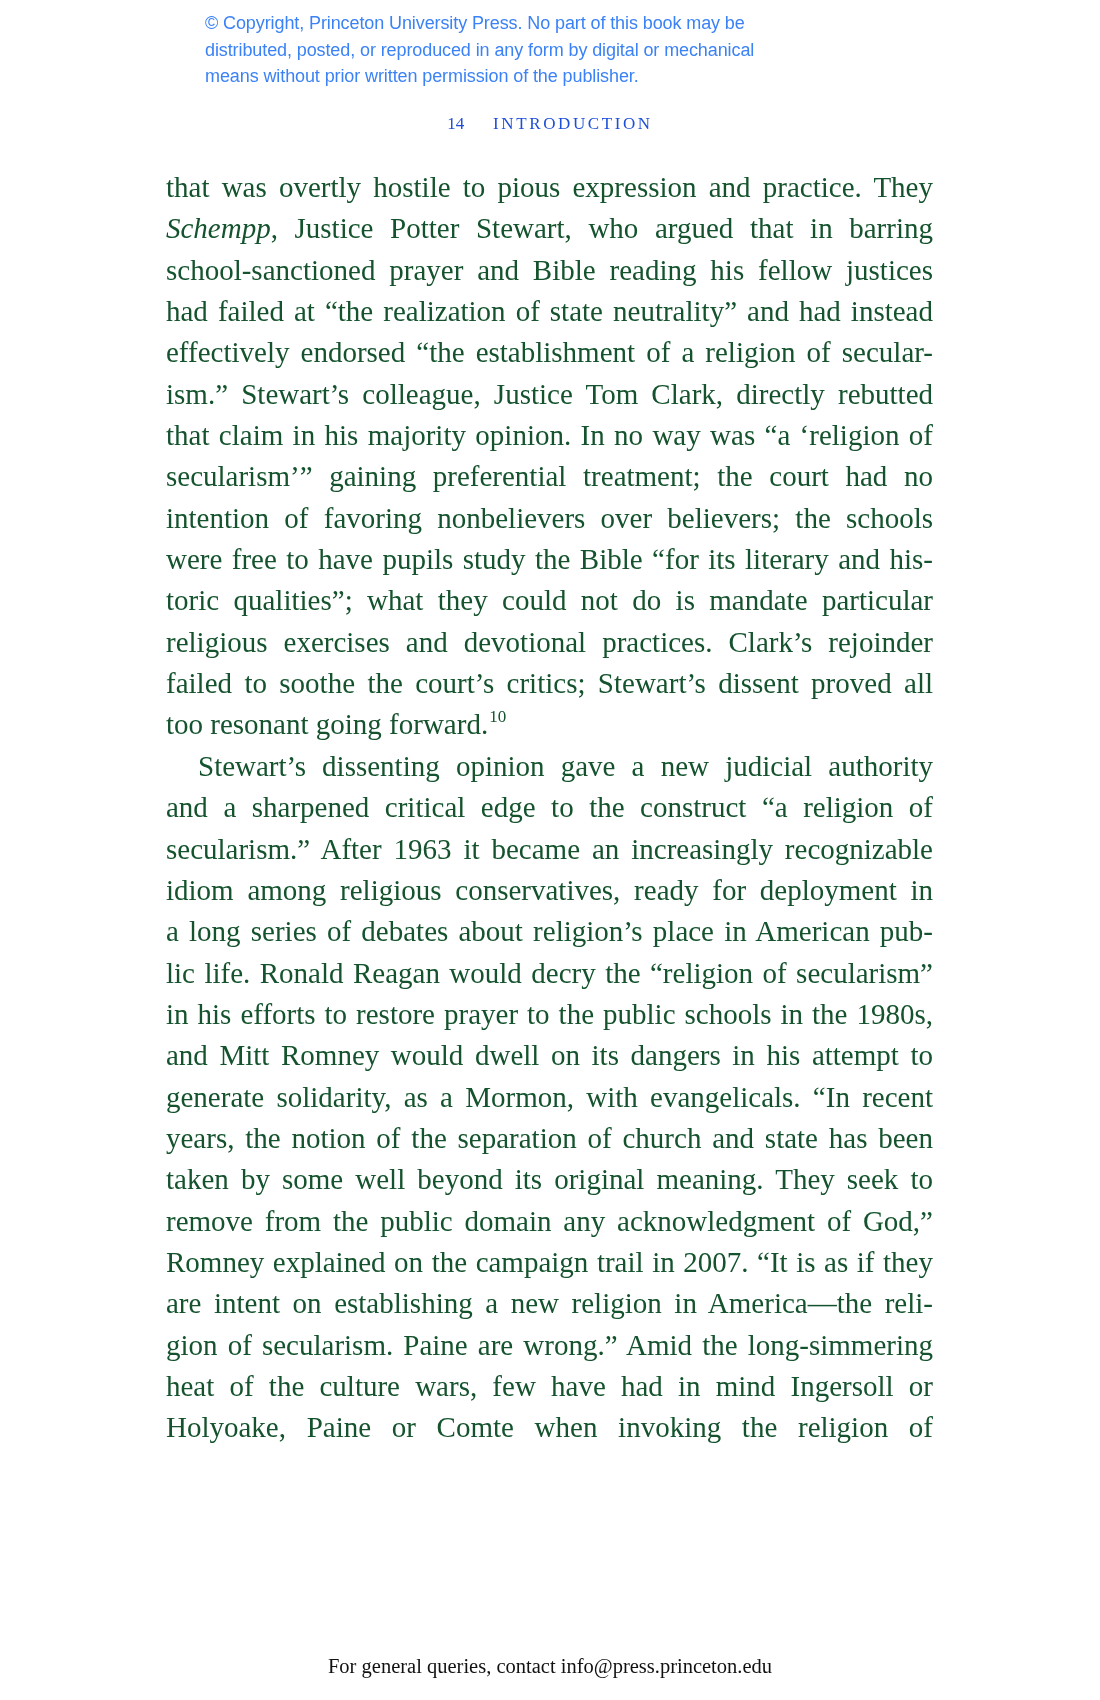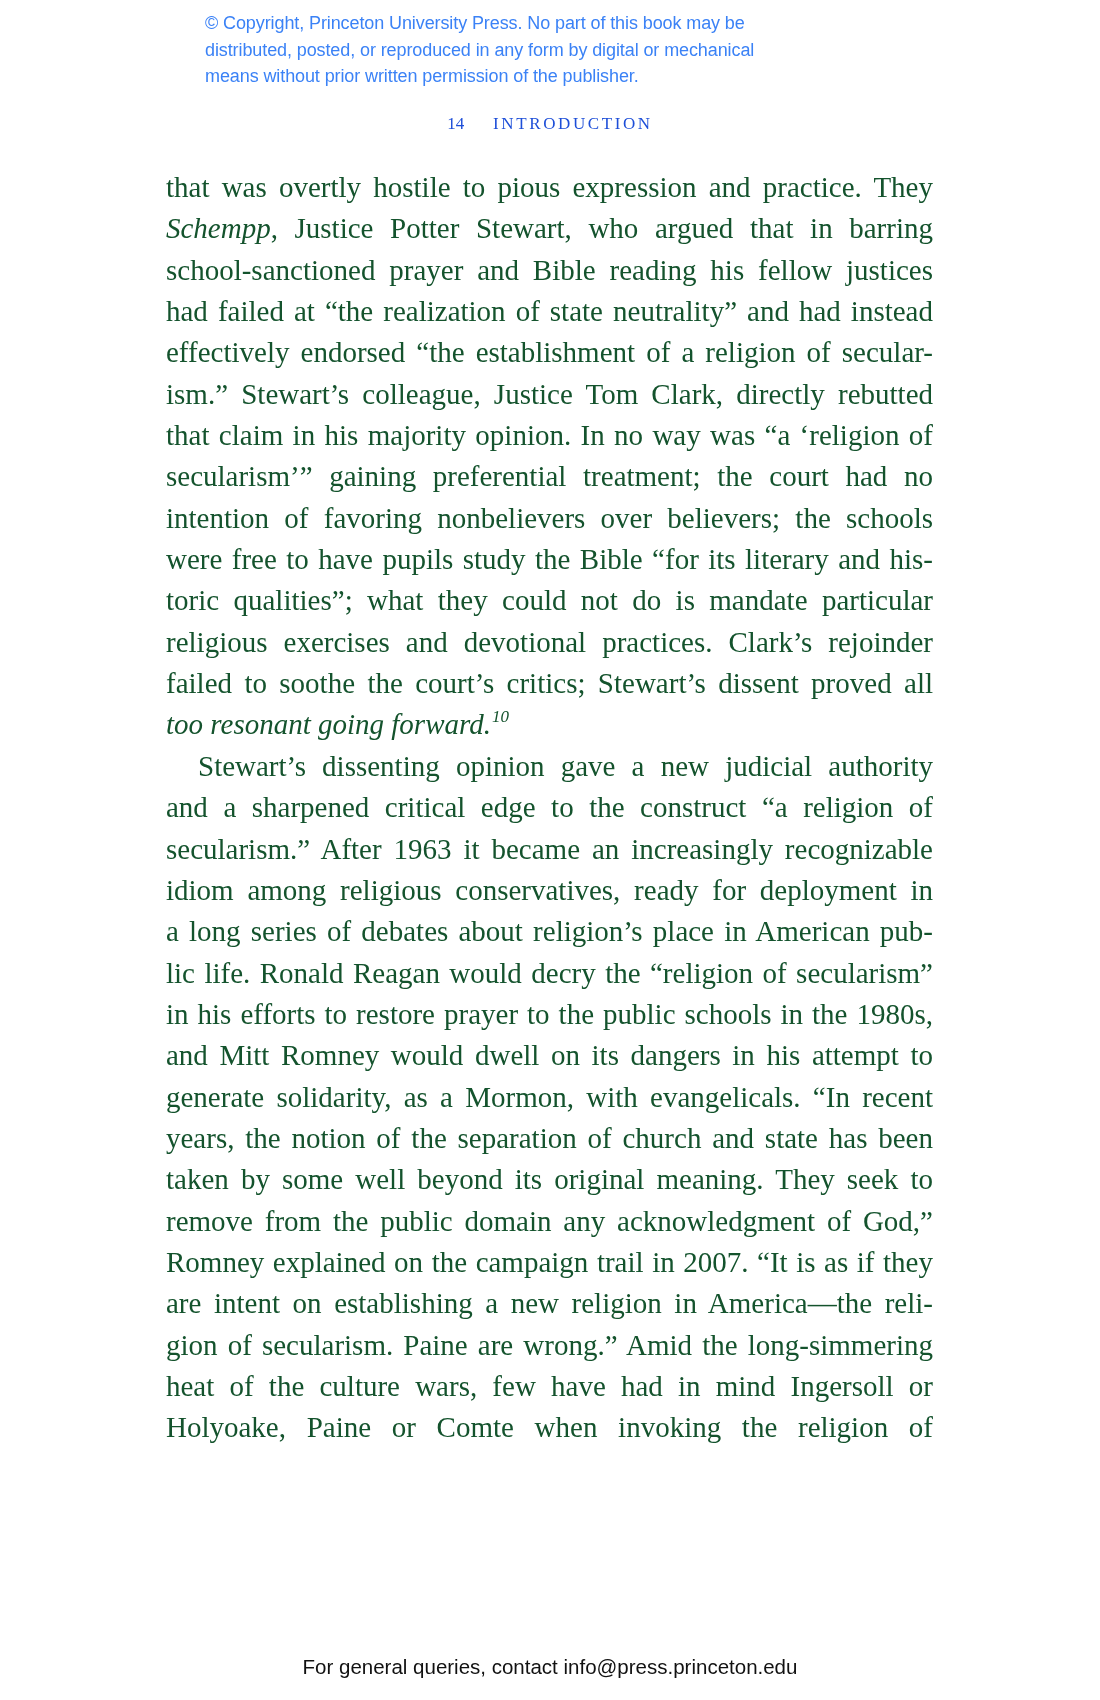--- a/index.html
+++ b/index.html
@@ -15,27 +15,27 @@
     font-family: "Liberation Serif", serif; font-size: 17px; color: #1d4ed8;
     letter-spacing: 2.6px;
   }
   .running-head .pnum { margin-right: 22px; letter-spacing: 0; }
   .body-text {
     position: absolute; left: 166px; top: 167px; width: 767px;
     font-family: "Liberation Serif", serif; font-size: 29px; line-height: 41.35px;
     color: #14532d;
   }
   .line { display: block; white-space: nowrap; text-align: justify; text-align-last: justify; height: 41.35px; overflow: visible; }
-  .line.last { text-align-last: left; font-style: italic; }
+  .line.last { text-align-last: left; }
   .line.indent { padding-left: 32px; }
   .line i { font-style: italic; }
   sup.fn { font-size: 17px; vertical-align: 0; position: relative; top: -12px; margin-left: 1px; }
   .footer {
     position: absolute; left: 0; width: 1100px; top: 1655px; text-align: center;
-    font-family: Liberation Sans, sans-serif; font-size: 20.5px; color: #111111;
+    font-family: Liberation Serif, serif; font-size: 20.5px; color: #111111;
   }
 </style>
 </head>
 <body>
 
 <div class="copyright">
   <span class="cline">© Copyright, Princeton University Press. No part of this book may be</span>
   <span class="cline">distributed, posted, or reproduced in any form by digital or mechanical</span>
   <span class="cline">means without prior written permission of the publisher.</span>
 </div>

